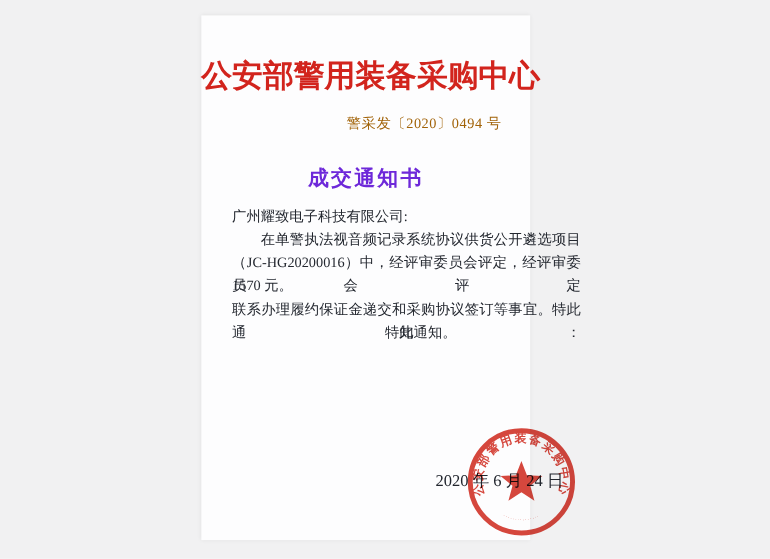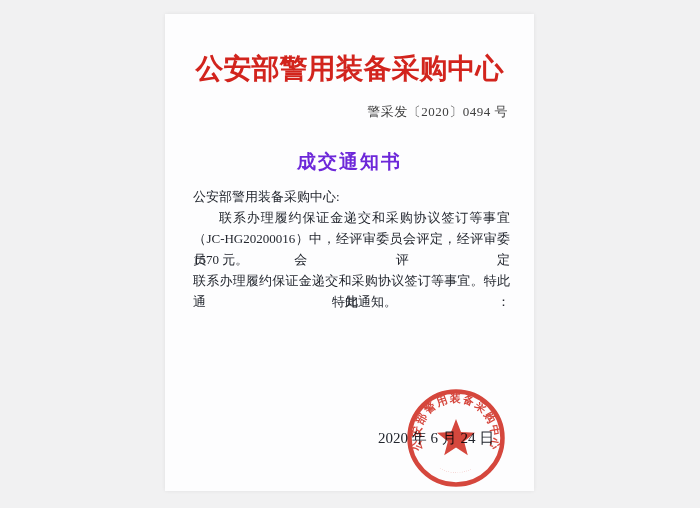--- a/index.html
+++ b/index.html
@@ -6,40 +6,40 @@
   body{
     width:700px;height:508px;
     background:#f1f1f2;
     overflow:hidden;
     font-family:"Liberation Serif","DejaVu Serif",serif;
     position:relative;
   }
   .canvas{position:absolute;inset:0;}
   .page{
     position:absolute;
-    left:165px;top:14px;
-    width:369px;height:477px;
+    left:183px;top:14px;
+    width:299px;height:477px;
     background:#fdfdfe;
     box-shadow:0 0 4px rgba(0,0,0,0.07);
   }
   .org-name{
     position:absolute;
     left:0;right:0;top:36px;
     text-align:center;
     font-size:28px;
     font-weight:bold;
     color:#d2241d;
     letter-spacing:0px;
     white-space:nowrap;
   }
   .doc-number{
     position:absolute;
     right:26px;top:89px;
     font-size:13px;
-    color:#404040;
+    color:#a16207;
     letter-spacing:0.5px;
     white-space:nowrap;
   }
   .notice-title{
     position:absolute;
     left:0;right:0;top:135px;
     text-align:center;
     font-size:19px;
     font-weight:bold;
     color:#6d28d9;
@@ -103,22 +103,22 @@
 <div class="canvas">
   <div class="page">
 
     <div class="org-name">公安部警用装备采购中心</div>
 
     <div class="doc-number">警采发〔2020〕0494 号</div>
 
     <div class="notice-title">成交通知书</div>
 
     <div class="body">
-      <div class="ln">公安部警用装备采购中心:</div>
-      <div class="ln indent just">联系办理履约保证金递交和采购协议签订等事宜</div>
+      <div class="ln">广州耀致电子科技有限公司:</div>
+      <div class="ln indent just">在单警执法视音频记录系统协议供货公开遴选项目</div>
       <div class="ln just">（JC-HG20200016）中，经评审委员会评定，经评审委员会评定</div>
       <div class="ln">1570 元。</div>
       <div class="ln just">联系办理履约保证金递交和采购协议签订等事宜。特此通知：</div>
       <div class="ln indent">特此通知。</div>
     </div>
 
     <div class="date">2020 年 6 月 24 日</div>
 
     <svg class="stamp" viewBox="0 0 100 100" xmlns="http://www.w3.org/2000/svg">
       <circle class="ring" cx="50" cy="50" r="46.5"></circle>

